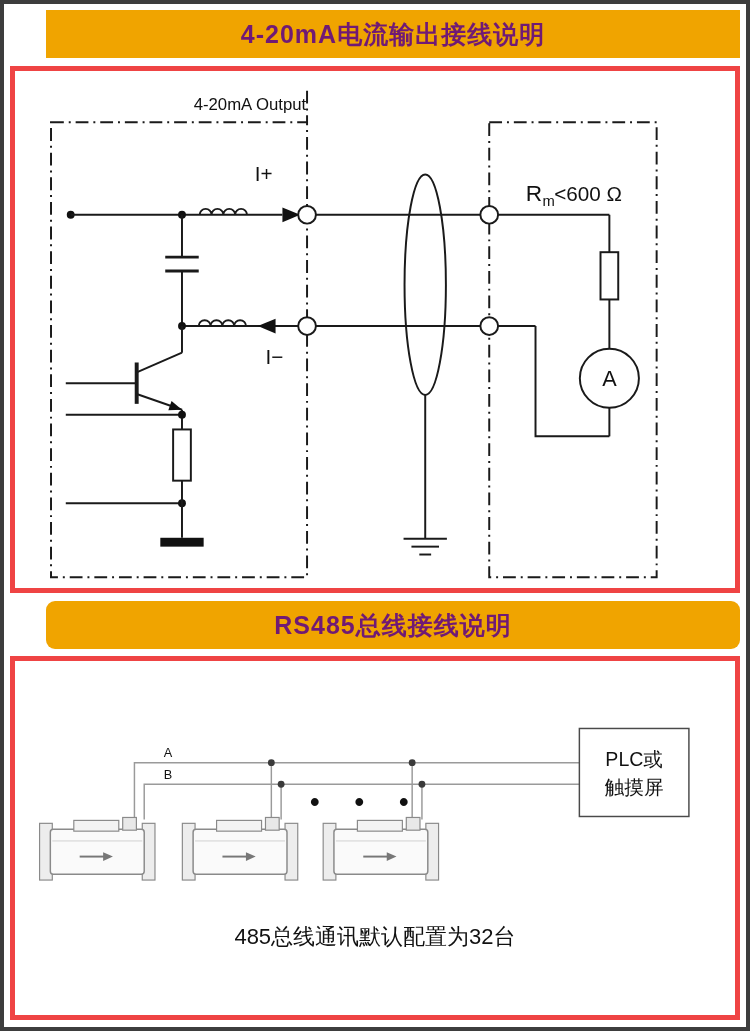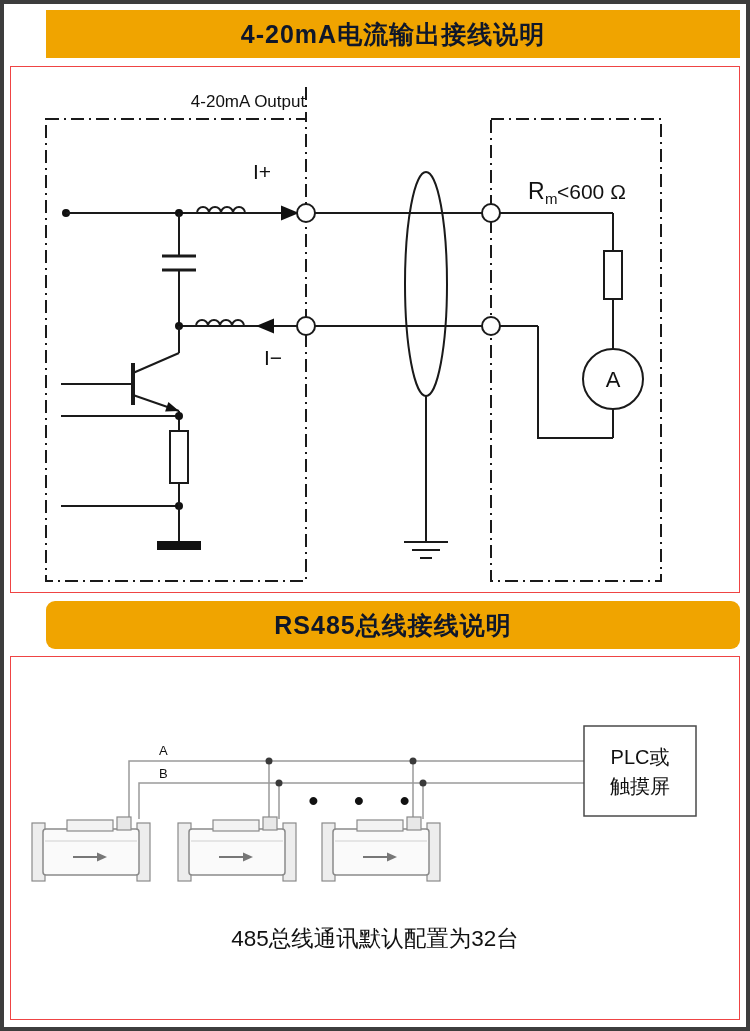--- a/index.html
+++ b/index.html
@@ -10,26 +10,26 @@
     width:750px; height:1031px;
     border:4px solid #3d3d3d;
     background:#ffffff;
     padding:6px;
     display:flex; flex-direction:column;
   }
   .banner {
     flex:0 0 48px; height:48px;
     display:flex; align-items:center; justify-content:center;
     background:#f0a400;
-    font-size:25px; font-weight:bold; color:#0f172a;
+    font-size:25px; font-weight:bold; color:#701a75;
     letter-spacing:1px;
     margin-left:36px;
   }
   .panel {
-    border:1px solid #ef4444; background:#ffffff; position:relative;
+    border:5px solid #ef4444; background:#ffffff; position:relative;
   }
   .panel-1 { flex:0 0 527px; height:527px; margin:8px 0; }
   .panel-2 { flex:0 0 364px; height:364px; margin-top:7px; }
   svg { display:block; width:100%; height:100%; }
 
   
   .wire    { stroke:#1a1a1a; stroke-width:2; fill:none; stroke-linecap:butt; }
   .dashdot { stroke:#1a1a1a; stroke-width:2; fill:none; stroke-dasharray:13 5 2 5; }
   .dot     { fill:#111111; }
   .terminal{ fill:#ffffff; stroke:#1a1a1a; stroke-width:2; }

